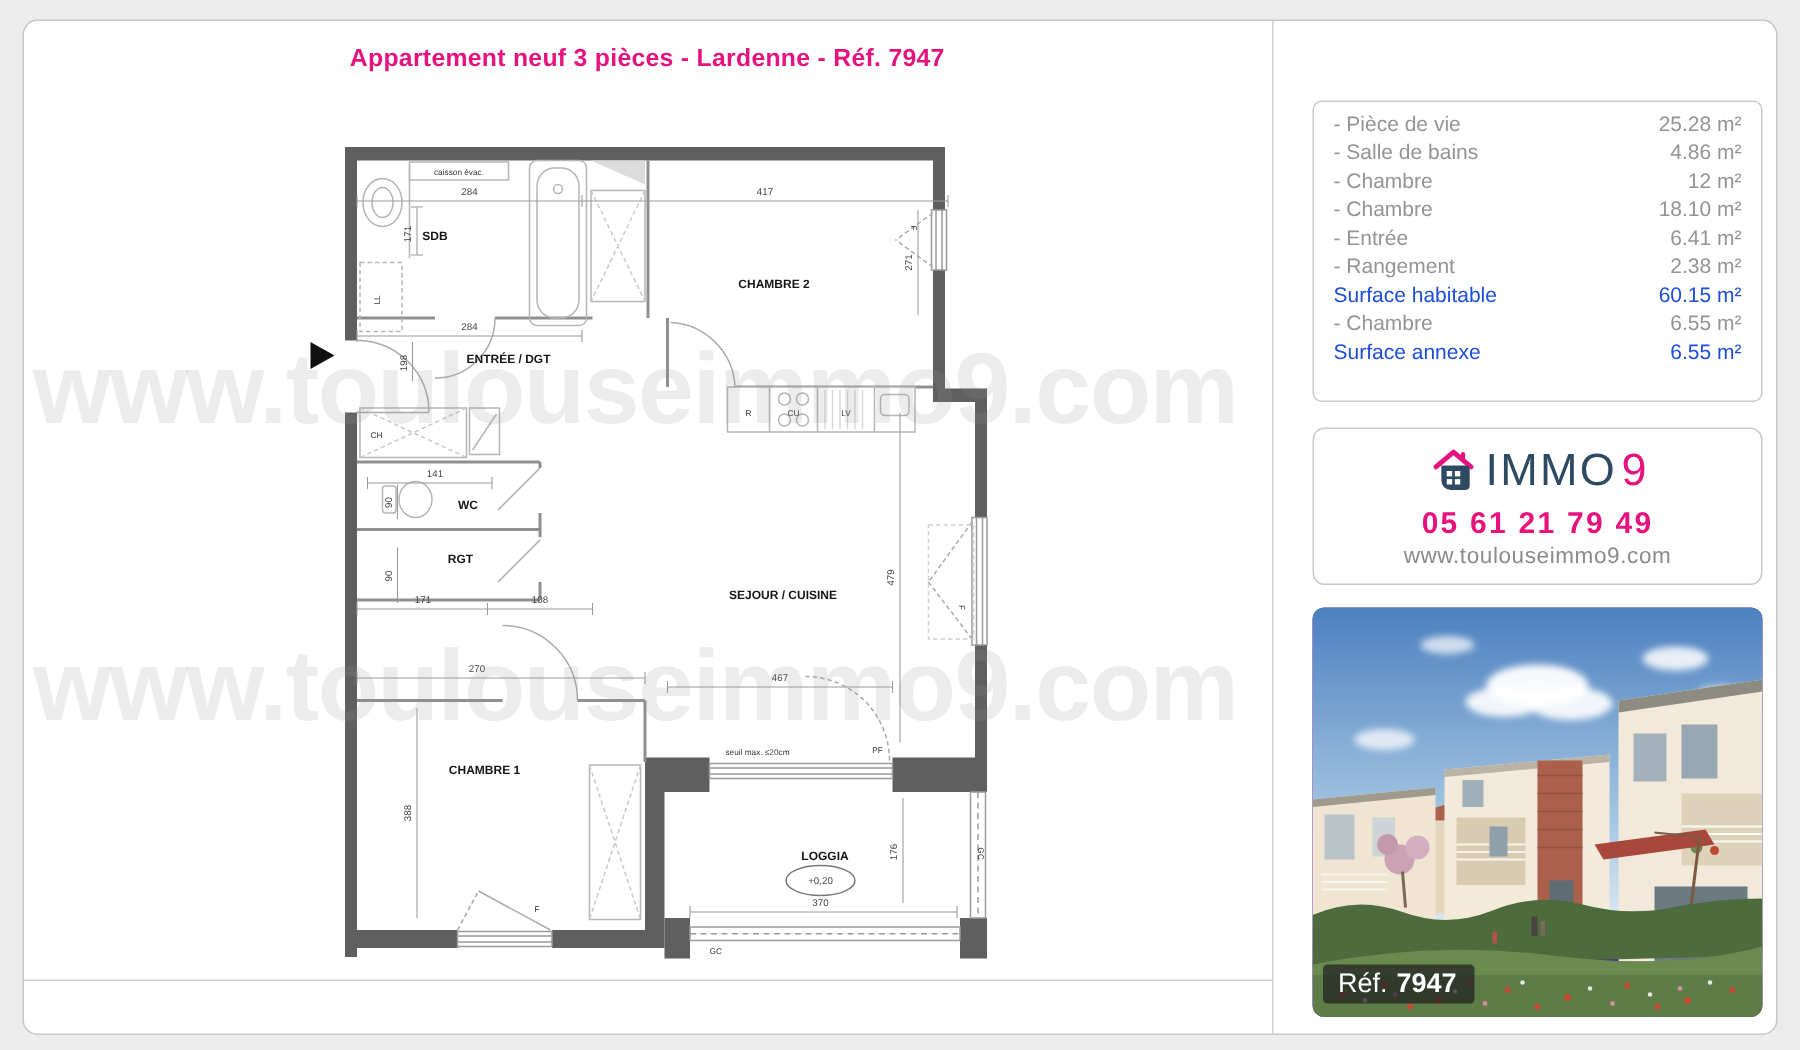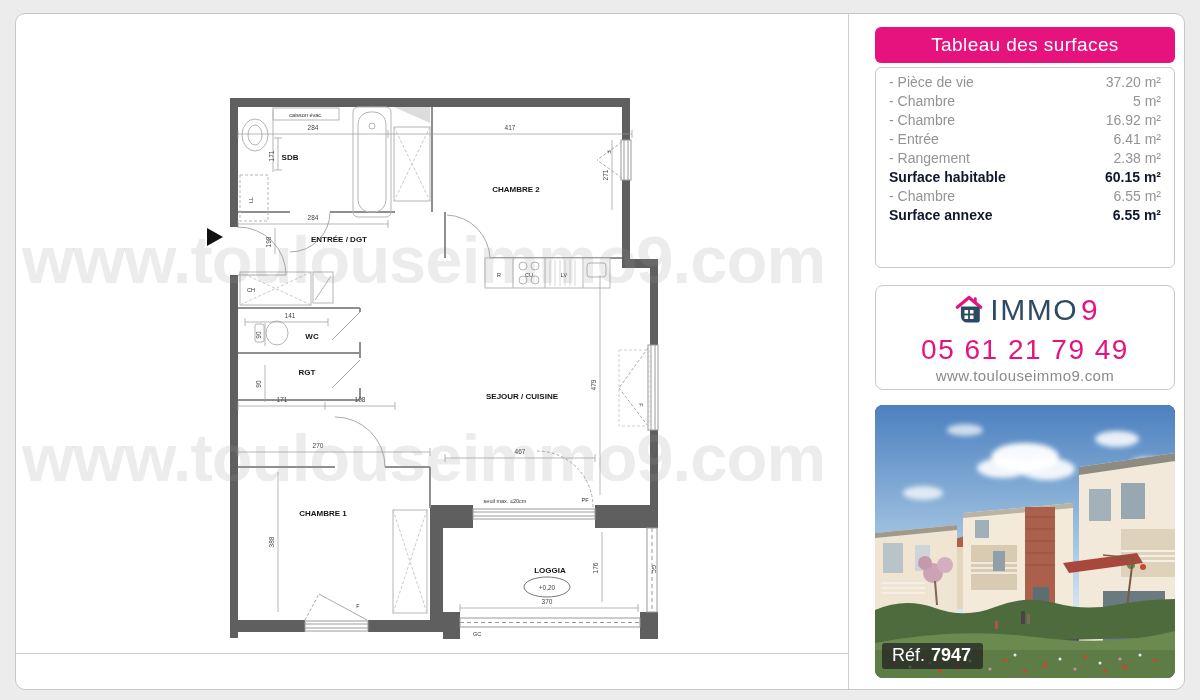--- a/index.html
+++ b/index.html
@@ -22,29 +22,29 @@
 
   .disclaimer{position:absolute;left:26px;top:663px;width:810px;font-size:9px;color:#222;}
 
   
   .surf-header{position:absolute;left:875px;top:27px;width:300px;height:36px;background:#e6137f;
                border-radius:6px;color:#fff;font-size:19px;display:flex;align-items:center;
                justify-content:center;letter-spacing:.4px;}
   .surf-box{position:absolute;left:875px;top:67px;width:300px;height:201px;background:#fff;
             border:1px solid #c9c9c9;border-radius:6px;box-sizing:border-box;padding:5px 13px;text-align:right;}
   .srow{display:flex;justify-content:space-between;line-height:19px;font-size:14px;color:#949494;}
-  .srow.bold{font-weight:bold;color:#0f172a;}
+  .srow.bold{font-weight:normal;color:#1d4ed8;}
 
   .agency-box{position:absolute;left:875px;top:285px;width:300px;height:105px;background:#fff;
               border:1px solid #c9c9c9;border-radius:8px;box-sizing:border-box;
               display:flex;flex-direction:column;align-items:center;justify-content:center;}
   .brand-row{display:flex;align-items:center;gap:3px;}
   .brand-immo{font-size:30px;color:#2e4a63;letter-spacing:1.5px;font-weight:500;}
   .brand-9{font-size:30px;color:#e6137f;letter-spacing:1px;font-weight:500;}
-  .phone{margin-top:6px;font-size:28px;font-weight:normal;color:#e6137f;letter-spacing:1.5px;}
+  .phone{margin-top:6px;font-size:20px;font-weight:bold;color:#e6137f;letter-spacing:1.5px;}
   .website{margin-top:1px;font-size:15px;color:#8a8a8a;letter-spacing:.4px;}
 
   .photo-box{position:absolute;left:875px;top:405px;width:300px;height:273px;border-radius:8px;
              overflow:hidden;background:#4c1d95;}
   .ref-badge{position:absolute;left:7px;bottom:9px;background:rgba(35,35,35,0.75);color:#fff;
              font-size:18px;padding:2px 12px 3px 10px;border-radius:3px;z-index:3;}
   .ref-badge .num{font-weight:bold;margin-left:6px;}
 
   
   .rm{font-family:"Liberation Sans",sans-serif;font-size:8px;font-weight:bold;fill:#151515;}
@@ -52,20 +52,21 @@
   .sm{font-family:"Liberation Sans",sans-serif;font-size:5.5px;fill:#333;}
 </style>
 </head>
 <body>
 
 <div class="canvas">
   <div class="main-panel"></div>
   <div class="v-divider"></div>
   <div class="h-divider"></div>
 
+  <div class="page-title">Appartement neuf 3 pièces - Lardenne - Réf. 7947</div>
 
   <div class="watermark wm1">www.toulouseimmo9.com</div>
   <div class="watermark wm2">www.toulouseimmo9.com</div>
 
   <div class="plan-wrap">
   <svg width="470" height="555" viewBox="0 0 470 555">
 
     <polygon points="12,138 12,156 28,147" fill="#111"></polygon>
 
     <g fill="#5f5f5f">
@@ -231,34 +232,37 @@
       <text class="sm" x="390" y="412" text-anchor="middle">PF</text>
       <text class="sm" x="310" y="413" text-anchor="middle">seuil max. ≤20cm</text>
       <text class="sm" x="278" y="546" text-anchor="start">GC</text>
       <text class="sm" x="457" y="479" text-anchor="middle" transform="rotate(90 457 479)">GC</text>
       <text class="dm" x="352" y="499.5" text-anchor="middle">+0,20</text>
     </g>
   </svg>
   </div>
 
 
-  <div class="surf-header">Tableau des surfaces</div>
 
   <div class="surf-box">
     <div class="srow">
         <span>- Pièce de vie</span>
-        <span>37.20 m²</span>
+        <span>25.28 m²</span>
+      </div>
+    <div class="srow">
+        <span>- Salle de bains</span>
+        <span>4.86 m²</span>
       </div>
     <div class="srow">
         <span>- Chambre</span>
-        <span>5 m²</span>
+        <span>12 m²</span>
       </div>
     <div class="srow">
         <span>- Chambre</span>
-        <span>16.92 m²</span>
+        <span>18.10 m²</span>
       </div>
     <div class="srow">
         <span>- Entrée</span>
         <span>6.41 m²</span>
       </div>
     <div class="srow">
         <span>- Rangement</span>
         <span>2.38 m²</span>
       </div>
     <div class="srow bold">

